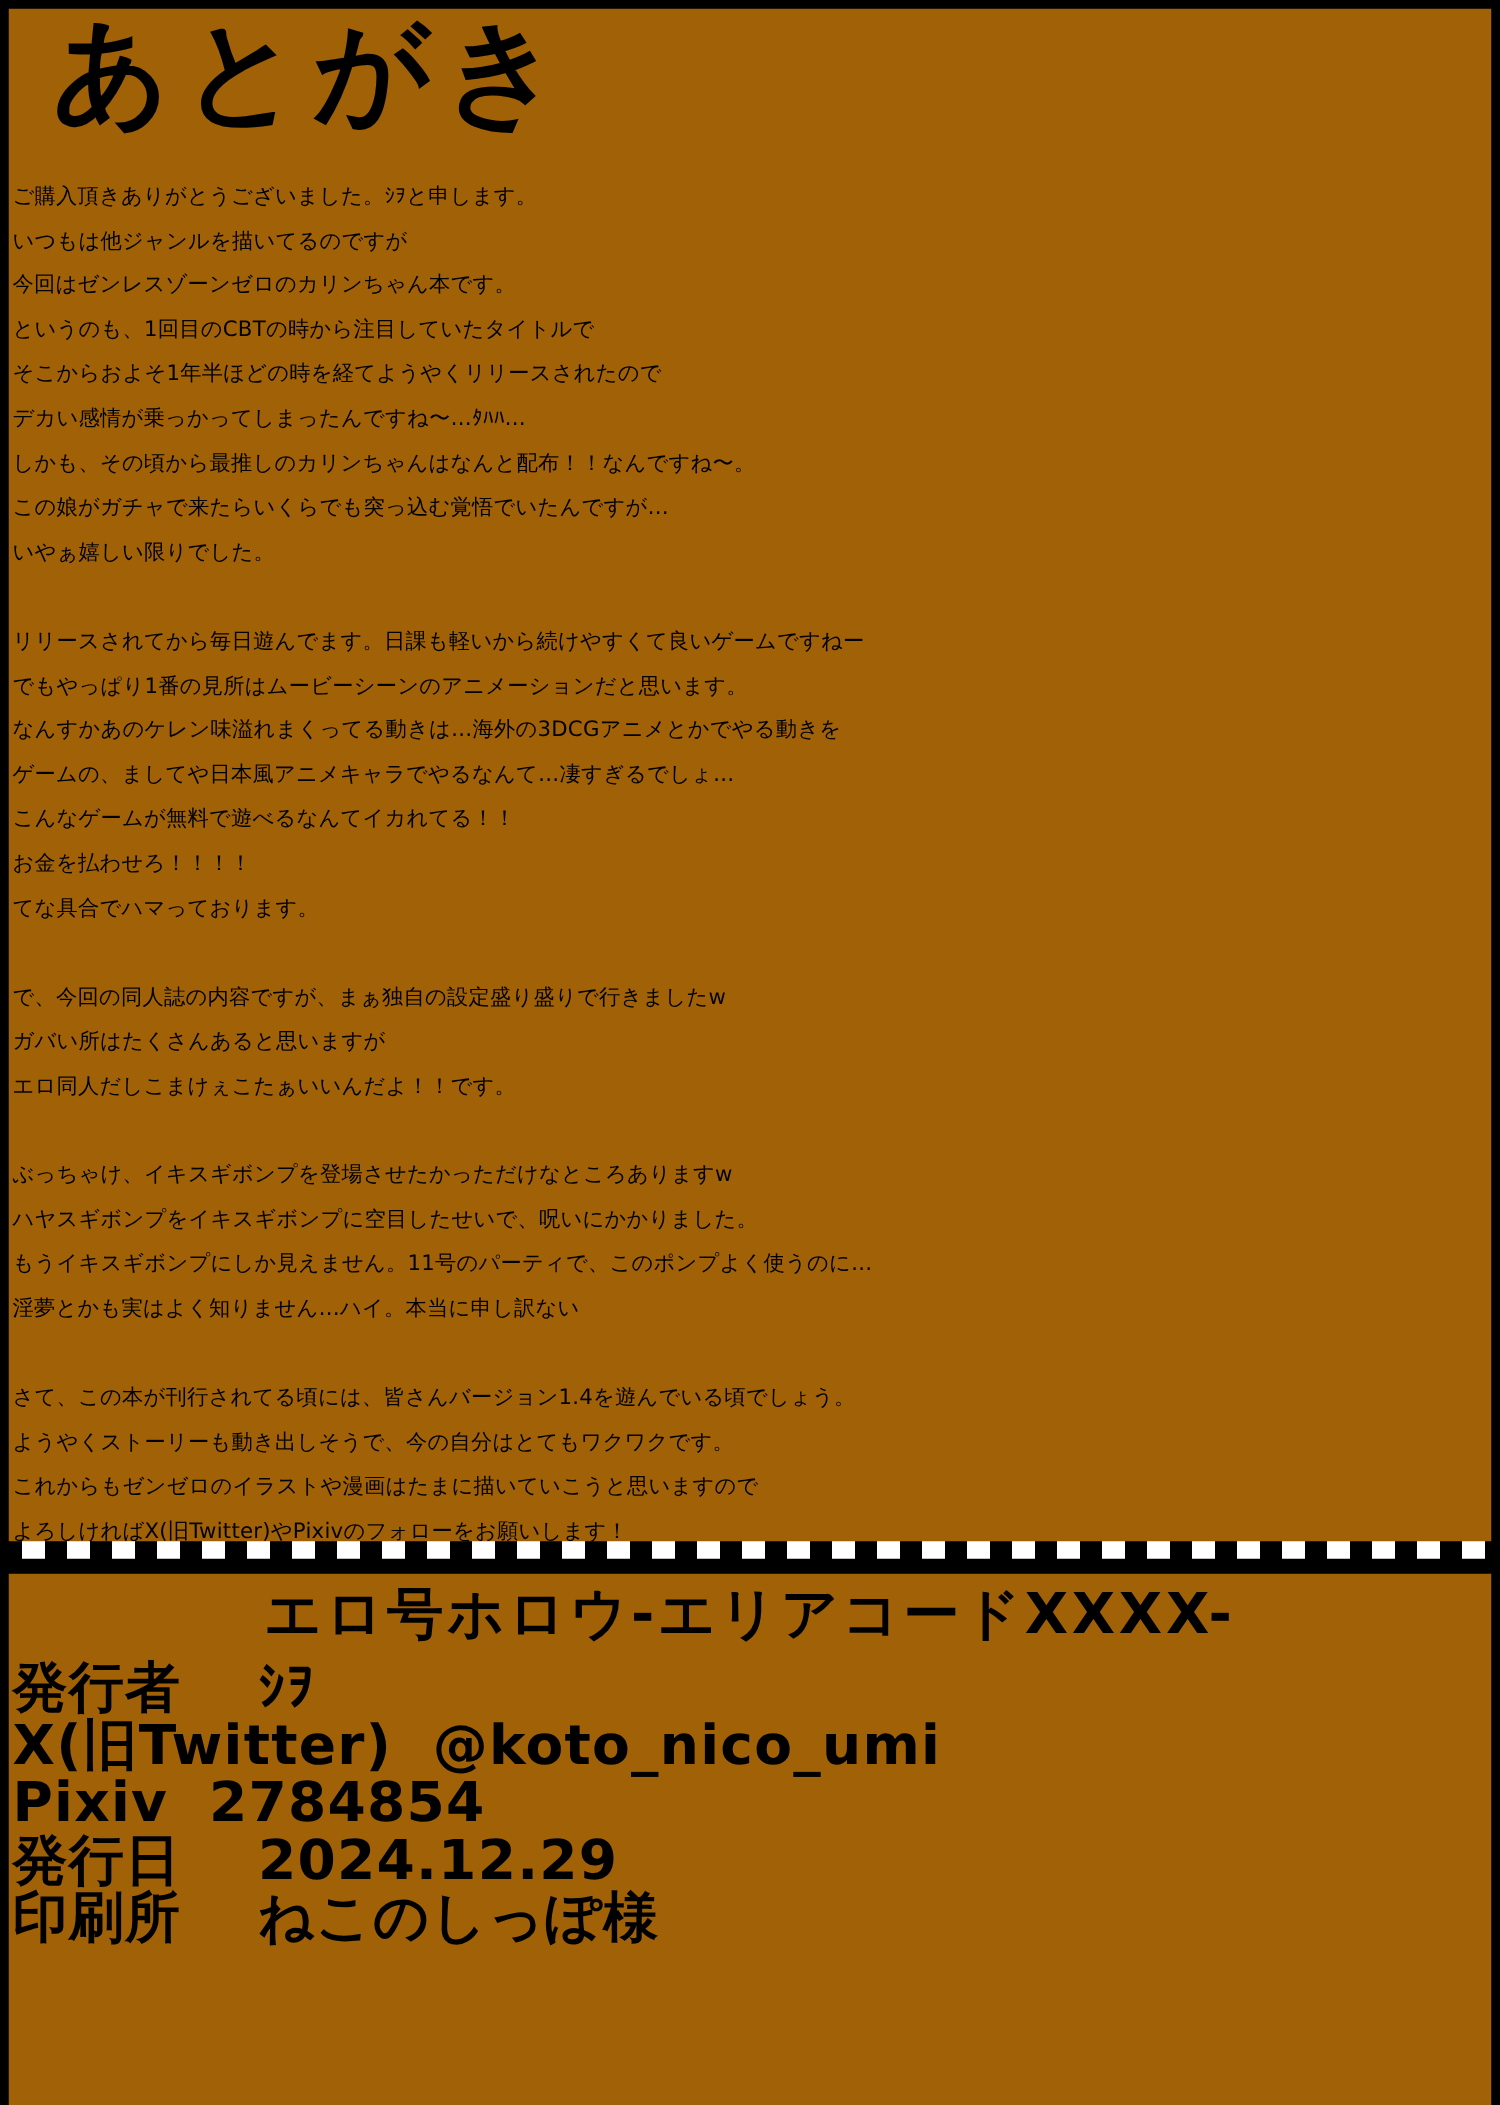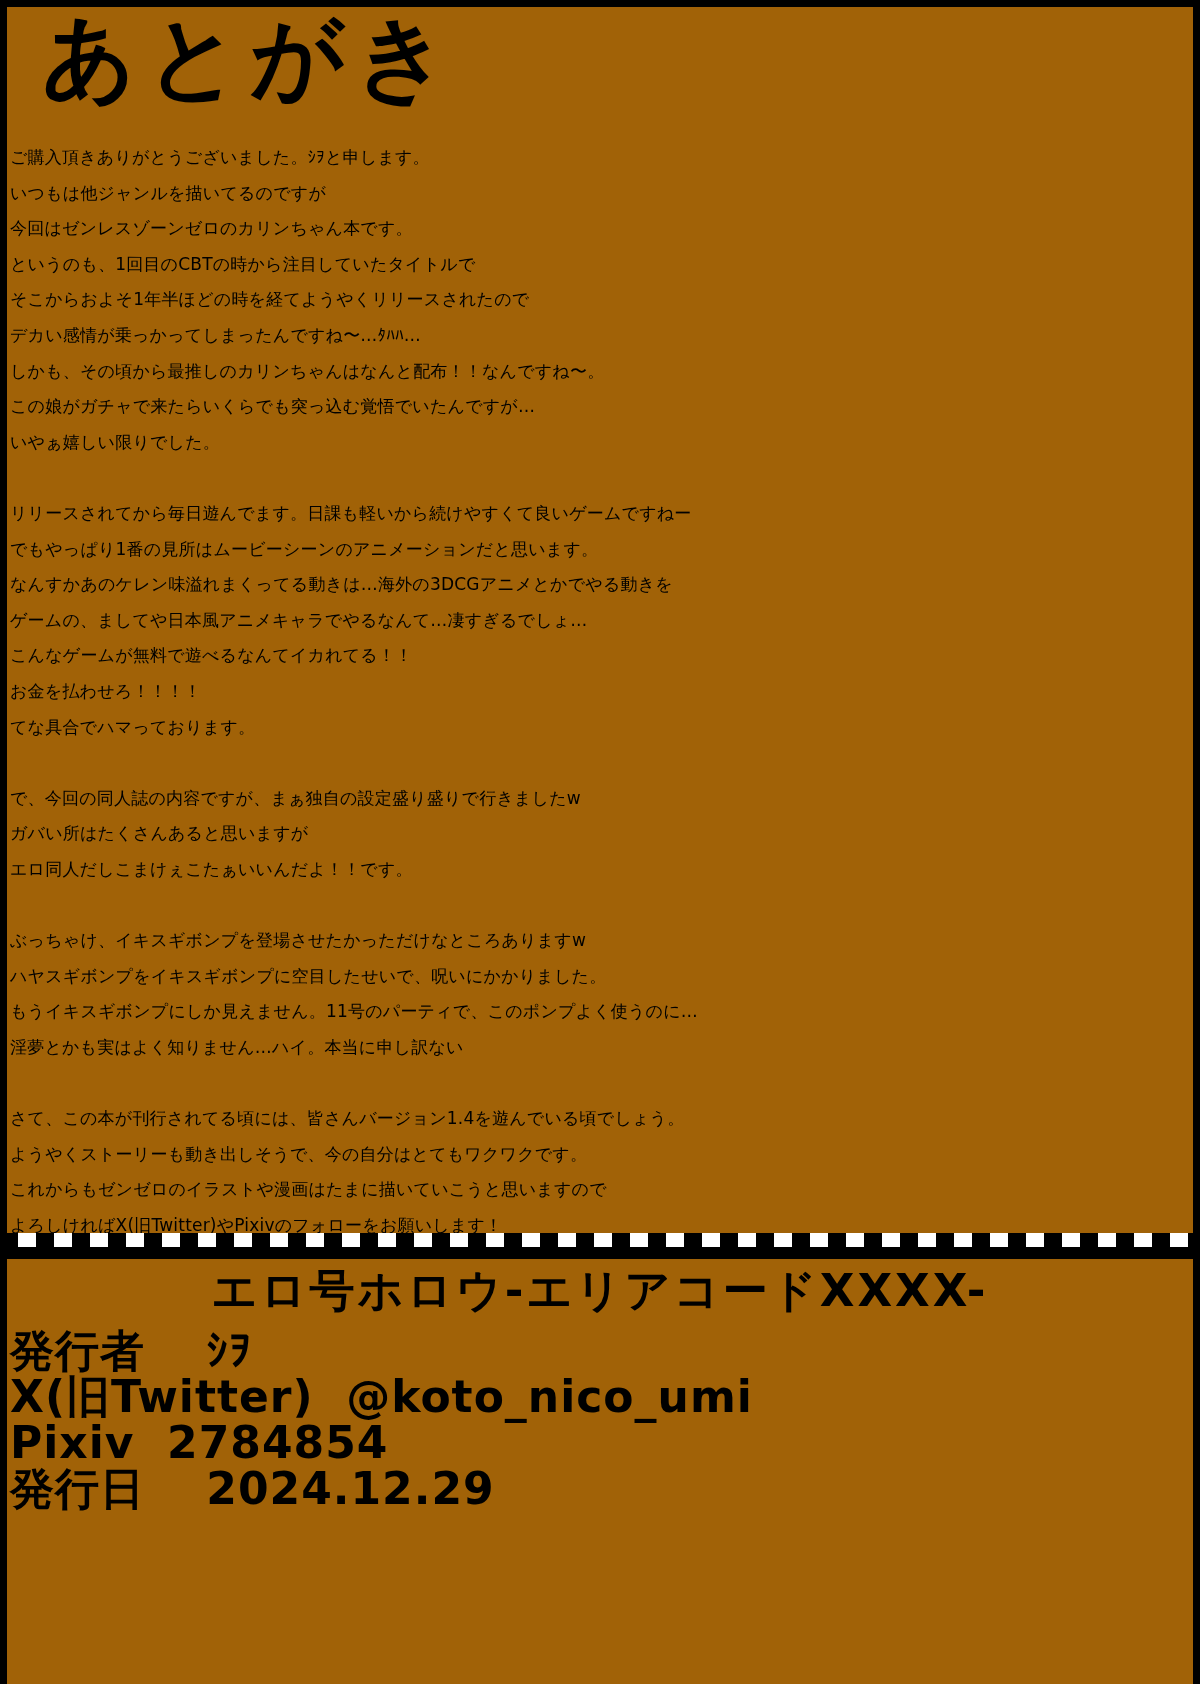--- a/index.html
+++ b/index.html
@@ -171,15 +171,16 @@
     <div class="teeth"></div>
     <div class="bar"></div>
   </div>
 
   <div class="colophon">
     <div class="colophon-title">エロ号ホロウ-エリアコードXXXX-</div>
     <div class="colophon-line">発行者　 ｼｦ</div>
     <div class="colophon-line">X(旧Twitter)  @koto_nico_umi</div>
     <div class="colophon-line">Pixiv  2784854</div>
     <div class="colophon-line">発行日　 2024.12.29</div>
+    <div class="colophon-line">印刷所　 ねこのしっぽ様</div>
   </div>
 
 </div>
 
 </body></html>

